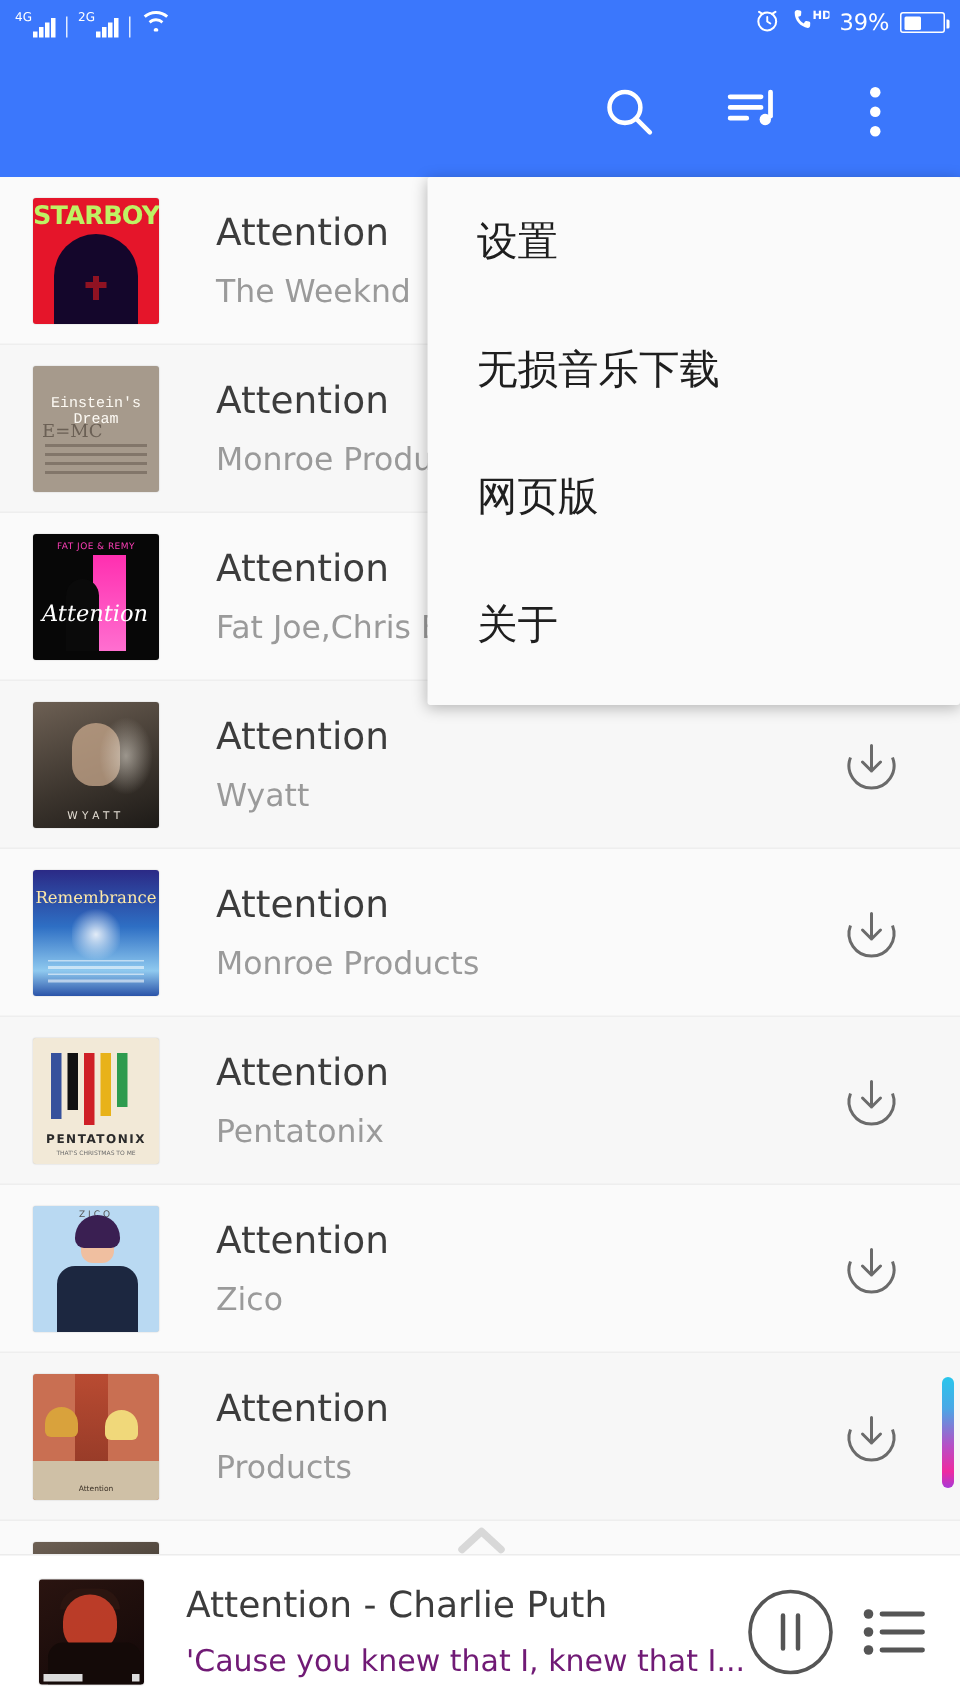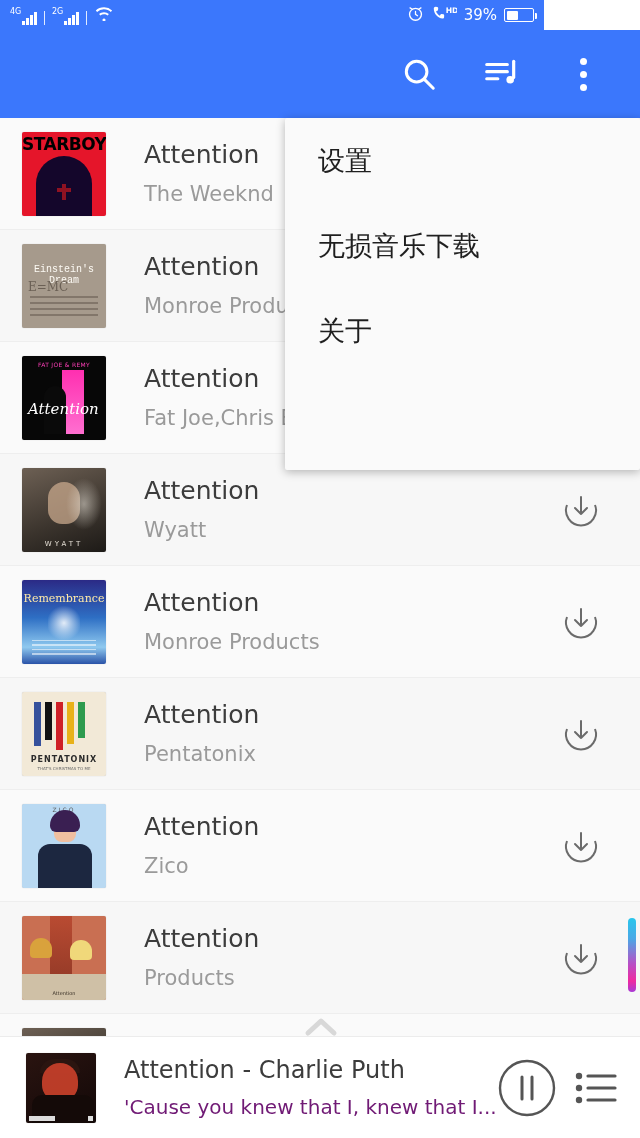--- a/index.html
+++ b/index.html
@@ -6,21 +6,21 @@
   html,body { width:640px; height:1138px; }
   body {
     font-family:"DejaVu Sans","Liberation Sans",sans-serif;
     background:#ffffff;
     position:relative;
     overflow:hidden;
   }
 
   
   .statusbar{
-    position:absolute; top:0; left:0; width:544px; height:30px;
+    position:absolute; top:0; left:0; width:640px; height:30px;
     background:#3b77fc; color:#ffffff;
     display:flex; align-items:center;
     padding:0 10px;
     font-size:15px;
   }
   .sb-left{ display:flex; align-items:flex-end; gap:7px; }
   .sig{ display:flex; align-items:flex-end; gap:1.5px; position:relative; height:16px; padding-left:12px;}
   .sig .lbl{ position:absolute; left:0; top:-1px; font-size:8px; line-height:8px; }
   .sig i{ display:block; width:2.5px; background:#fff; }
   .sig i:nth-of-type(1){ height:4px; }
@@ -83,21 +83,21 @@
   }
   .dl{
     width:46px; height:46px; flex:none; margin-right:22px;
     position:relative;
   }
 
   
   .a-starboy{ background:#e5152a; }
   .a-starboy .sb-txt{
     position:absolute; top:2px; left:0; width:100%; text-align:center;
-    font-size:17px; font-weight:bold; color:#000000; letter-spacing:-.5px;
+    font-size:17px; font-weight:bold; color:#bef264; letter-spacing:-.5px;
     font-family:"DejaVu Sans",sans-serif;
   }
   .a-starboy .fig{
     position:absolute; bottom:0; left:14px; width:56px; height:60px;
     background:#14062b; border-radius:28px 28px 0 0;
   }
   .a-starboy .cross{
     position:absolute; bottom:16px; left:40px; width:4px; height:16px; background:#8f1222;
   }
   .a-starboy .cross:after{
@@ -532,20 +532,21 @@
   <svg width="36" height="28" viewBox="0 0 36 28">
       <path d="M5 20 18 8l13 12" fill="none" stroke="#d8d8d8" stroke-width="5" stroke-linecap="round" stroke-linejoin="round"></path>
     </svg>
 </div>
 
 <div class="scrollbar"></div>
 
 <div class="menu">
   <div class="menu-item">设置</div>
   <div class="menu-item">无损音乐下载</div>
+  <div class="menu-item">网页版</div>
   <div class="menu-item">关于</div>
 </div>
 
 <div class="player">
   <div class="art a-puth">
     <div class="hr"></div>
       <div class="pf"></div>
       <div class="sh"></div>
       <div class="bl"></div>
       <div class="br"></div>

